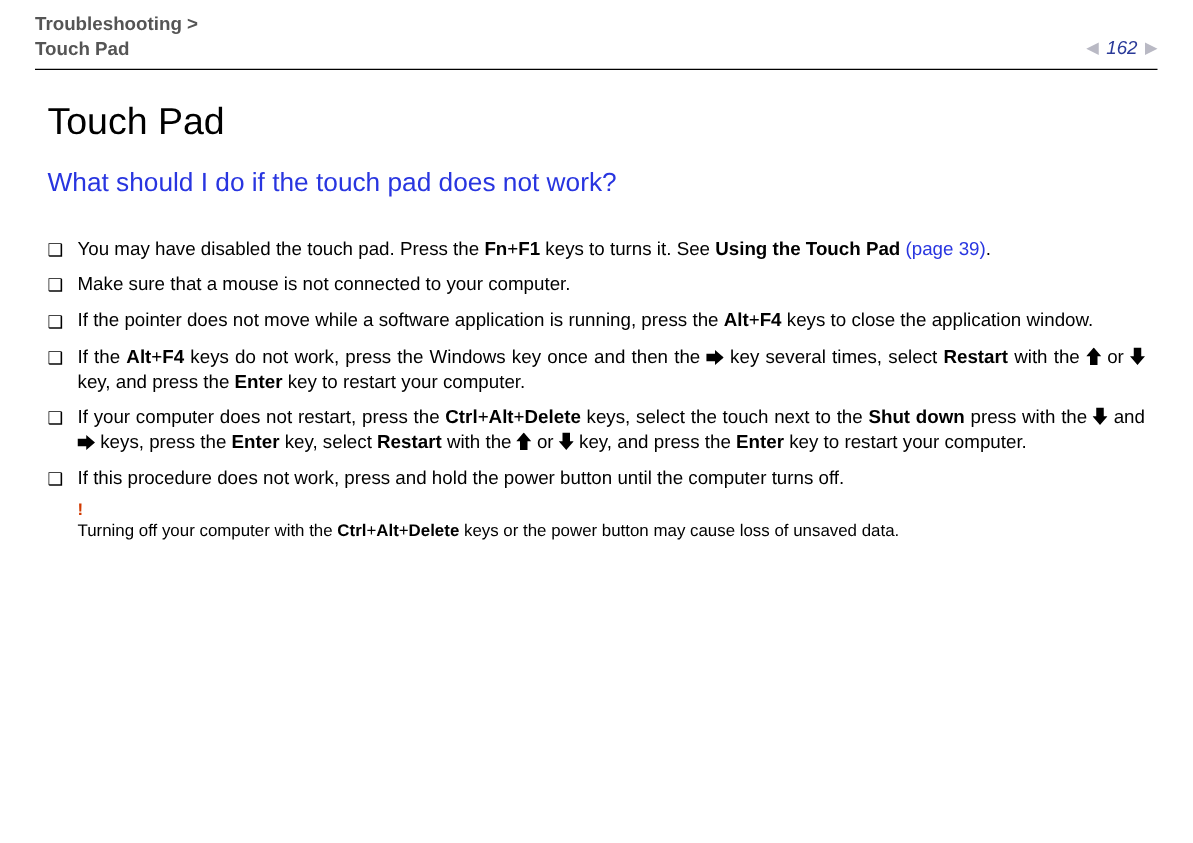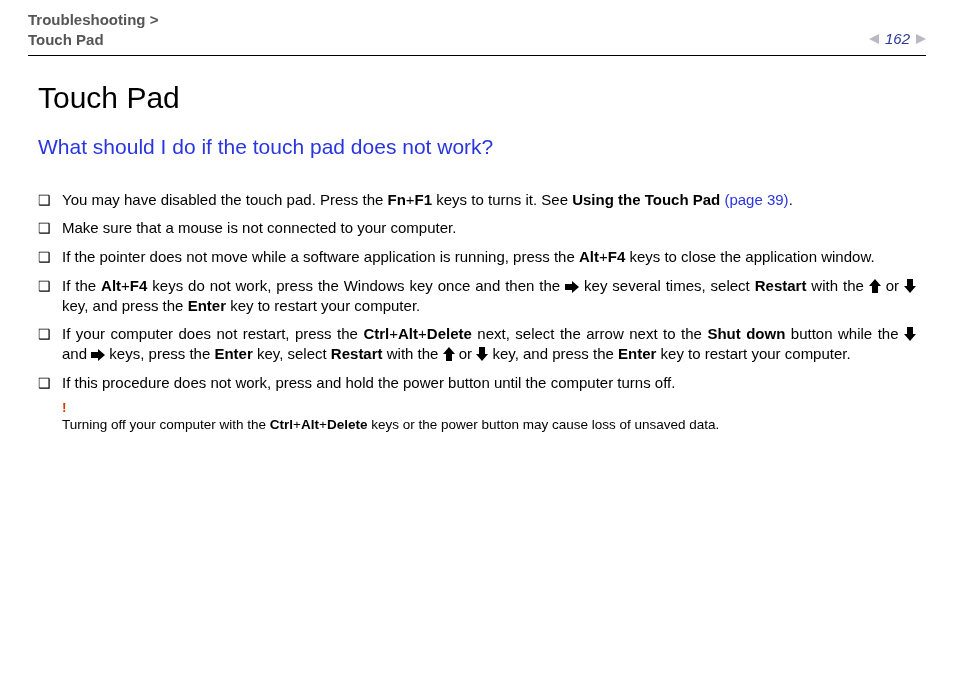--- a/index.html
+++ b/index.html
@@ -170,21 +170,21 @@
               <path d="M3 14 V7 H0 L6 0 L12 7 H9 V14 Z" fill="#000"></path>
             </svg><span> or </span><svg class="arrow" width="12" height="14">
               <path d="M3 0 V7 H0 L6 14 L12 7 H9 V0 Z" fill="#000"></path>
             </svg><span> key, and press the </span><b>Enter</b><span> key to restart your computer.</span>
         </span>
       </li>
 
       <li>
         <span class="bullet-mark">❑</span>
         <span class="bullet-text">
-          <span>If your computer does not restart, press the </span><b>Ctrl</b><span>+</span><b>Alt</b><span>+</span><b>Delete</b><span> next, select the arrow next to the </span><b>Shut down</b><span> button while the </span><svg class="arrow" width="12" height="14">
+          <span>If your computer does not restart, press the </span><b>Ctrl</b><span>+</span><b>Alt</b><span>+</span><b>Delete</b><span> keys, select the touch next to the </span><b>Shut down</b><span> press with the </span><svg class="arrow" width="12" height="14">
               <path d="M3 0 V7 H0 L6 14 L12 7 H9 V0 Z" fill="#000"></path>
             </svg><span> and </span><svg class="arrow" width="14" height="12">
               <path d="M0 3 H7 V0 L14 6 L7 12 V9 H0 Z" fill="#000"></path>
             </svg><span> keys, press the </span><b>Enter</b><span> key, select </span><b>Restart</b><span> with the </span><svg class="arrow" width="12" height="14">
               <path d="M3 14 V7 H0 L6 0 L12 7 H9 V14 Z" fill="#000"></path>
             </svg><span> or </span><svg class="arrow" width="12" height="14">
               <path d="M3 0 V7 H0 L6 14 L12 7 H9 V0 Z" fill="#000"></path>
             </svg><span> key, and press the </span><b>Enter</b><span> key to restart your computer.</span>
         </span>
       </li>

